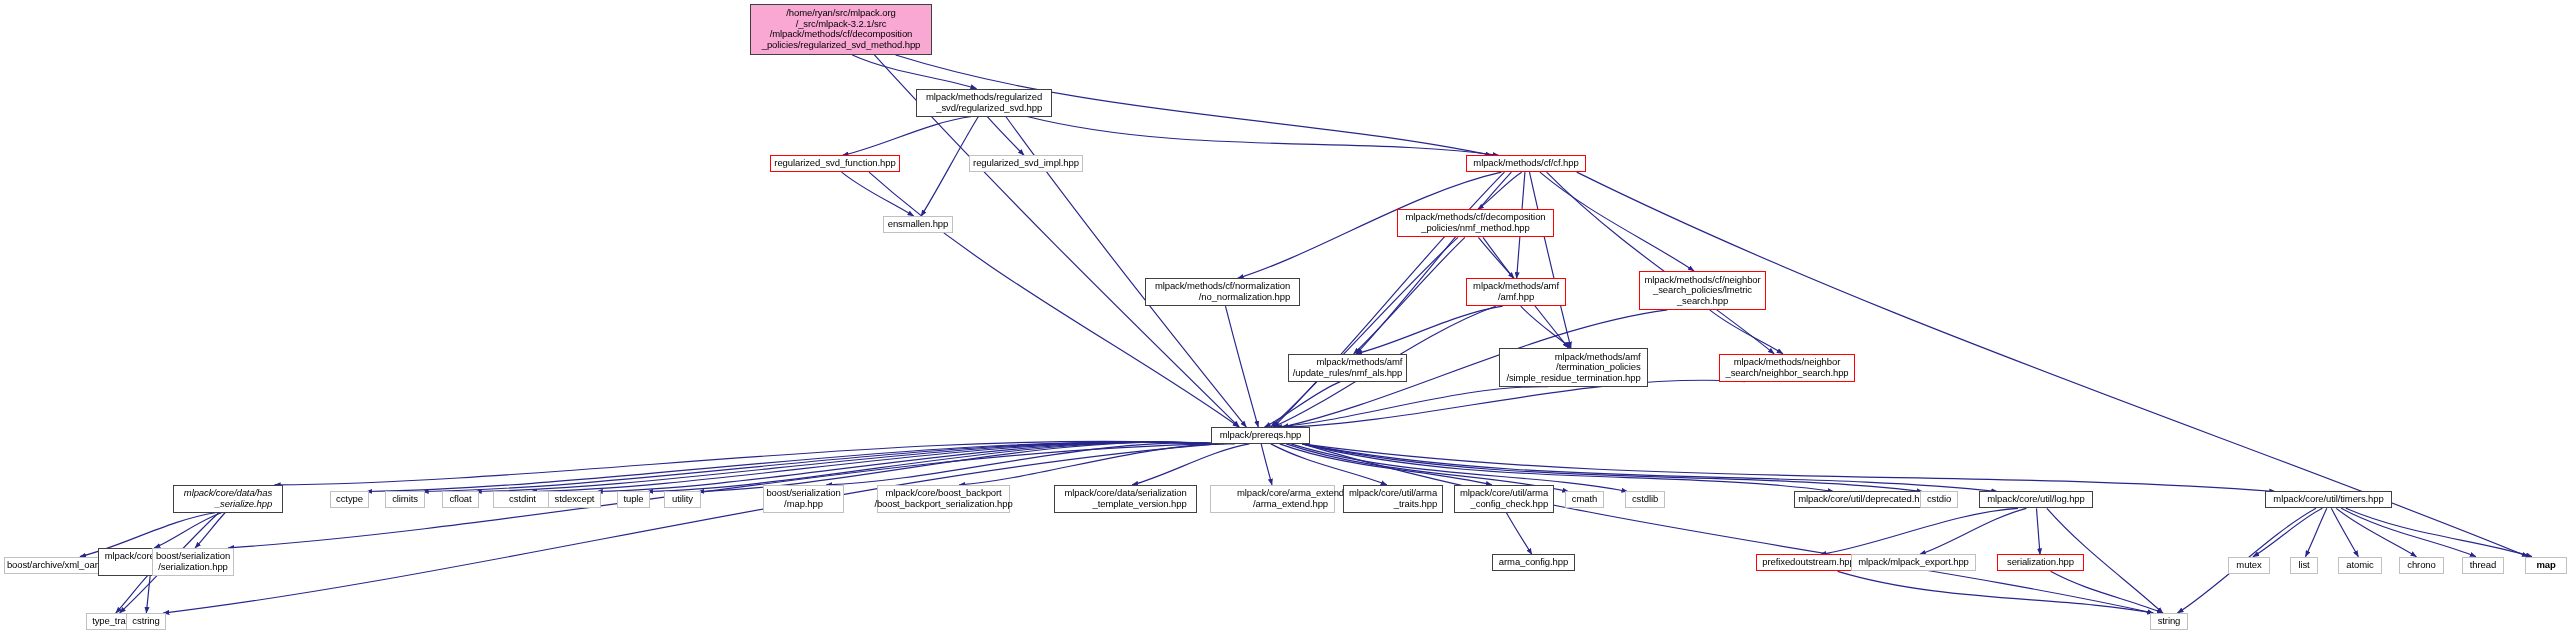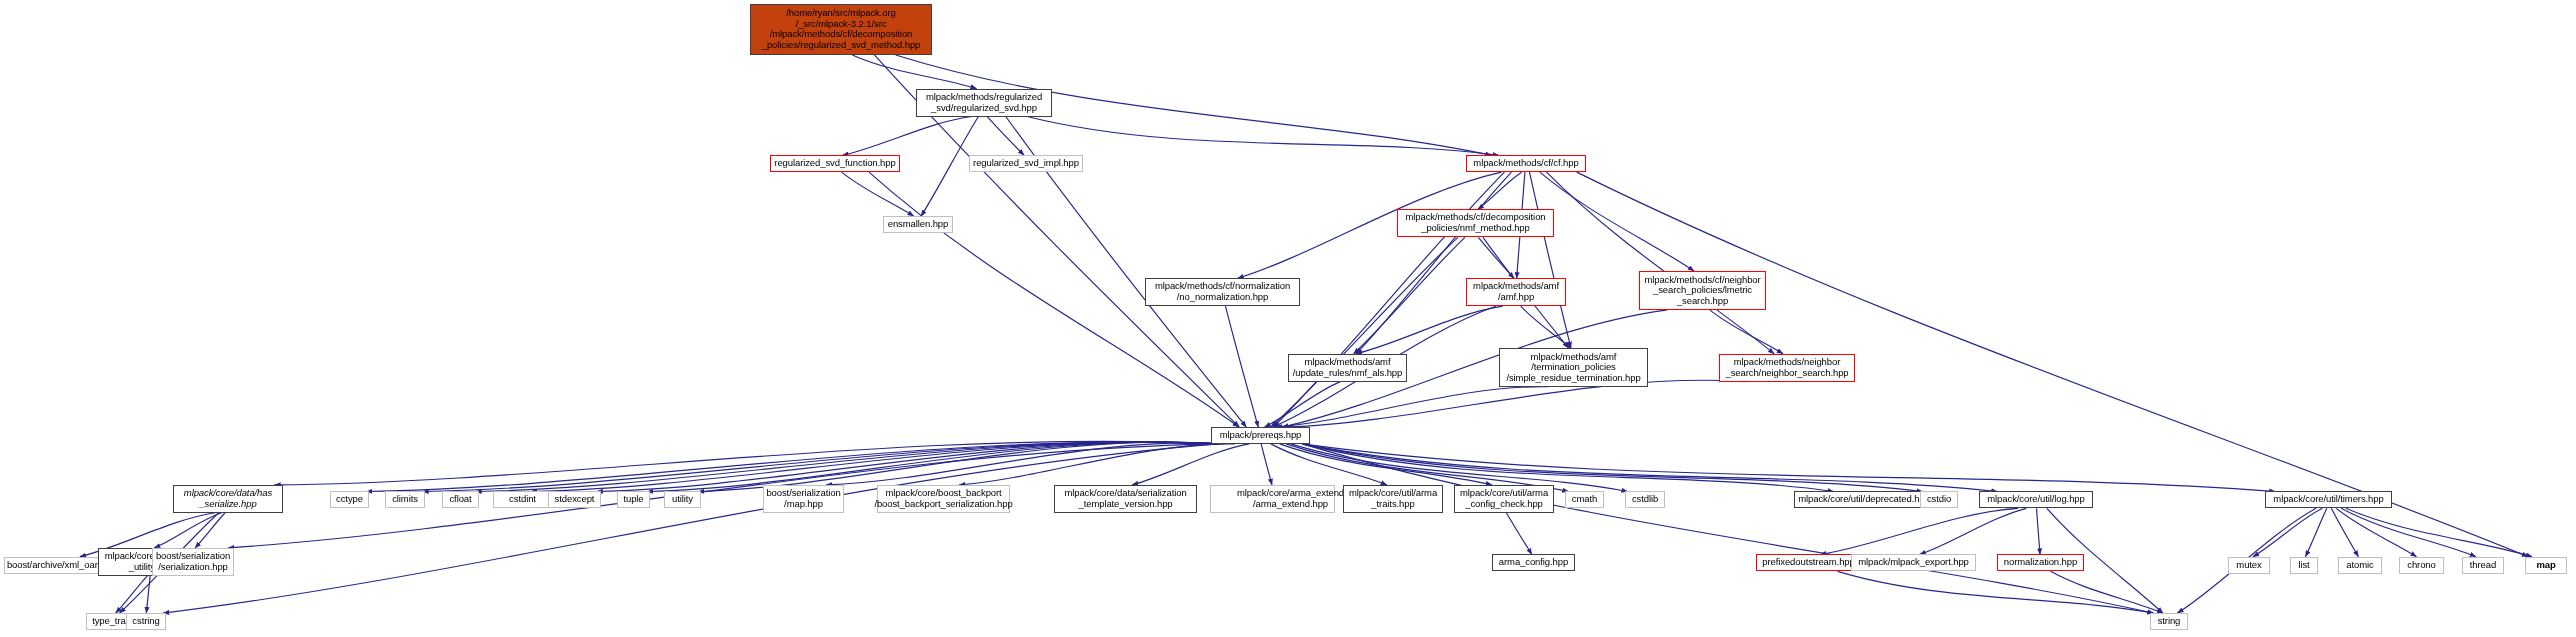--- a/index.html
+++ b/index.html
@@ -22,25 +22,26 @@
     line-height:1.12;
     color:#000000;
     background:#ffffff;
     border:0.7px solid #c0c0c0;
     white-space:pre;
     font-size:9.5px;
     letter-spacing:-0.1px;
     z-index:5;
   }
   .node.root{
-    background:#c2410c;
+    background:#f9a8d4;
     border:0.7px solid #404040;
   }
   .node.thick{
     border:1.2px solid #404040;
+    text-align:right;
   }
   .node.red{
     border:1.2px solid #ff0000;
   }
 </style>
 </head>
 <body>
 
 <div id="canvas">
   <svg id="edges" xmlns="http://www.w3.org/2000/svg" viewBox="0 0 3517 871" width="2576" height="638">
@@ -178,21 +179,21 @@
 _config_check.hpp</div>
       <div class="node plain" style="left: 1565px; top: 491px; width: 39px; height: 17px;">cmath</div>
       <div class="node plain" style="left: 1625px; top: 491px; width: 40px; height: 17px;">cstdlib</div>
       <div class="node thick" style="left: 1794px; top: 491px; width: 140px; height: 17px;">mlpack/core/util/deprecated.hpp</div>
       <div class="node plain" style="left: 1920px; top: 491px; width: 38px; height: 17px;">cstdio</div>
       <div class="node thick" style="left: 1979px; top: 491px; width: 114px; height: 17px;">mlpack/core/util/log.hpp</div>
       <div class="node thick" style="left: 2265px; top: 491px; width: 127px; height: 17px;">mlpack/core/util/timers.hpp</div>
       <div class="node thick" style="left: 1492px; top: 554px; width: 83px; height: 17px;">arma_config.hpp</div>
       <div class="node red" style="left: 1756px; top: 554px; width: 105px; height: 17px;">prefixedoutstream.hpp</div>
       <div class="node plain" style="left: 1851px; top: 554px; width: 125px; height: 17px;">mlpack/mlpack_export.hpp</div>
-      <div class="node red" style="left: 1997px; top: 554px; width: 87px; height: 17px;">normalization.hpp</div>
+      <div class="node red" style="left: 1997px; top: 554px; width: 87px; height: 17px;">serialization.hpp</div>
       <div class="node plain" style="left: 2228px; top: 557px; width: 42px; height: 17px;">mutex</div>
       <div class="node plain" style="left: 2290px; top: 557px; width: 28px; height: 17px;">list</div>
       <div class="node plain" style="left: 2338px; top: 557px; width: 44px; height: 17px;">atomic</div>
       <div class="node plain" style="left: 2399px; top: 557px; width: 45px; height: 17px;">chrono</div>
       <div class="node plain" style="left: 2462px; top: 557px; width: 42px; height: 17px;">thread</div>
       <div class="node plain" style="left: 2525px; top: 557px; width: 42px; height: 17px; font-weight: bold;">map</div>
       <div class="node plain" style="left: 2150px; top: 613px; width: 38px; height: 17px;">string</div>
       <div class="node plain" style="left: 3.7px; top: 557px; width: 137px; height: 17px;">boost/archive/xml_oarchive.hpp</div>
       <div class="node thick" style="left: 98px; top: 548px; width: 105px; height: 28px;">mlpack/core/util/sfinae
 _utility.hpp</div>

